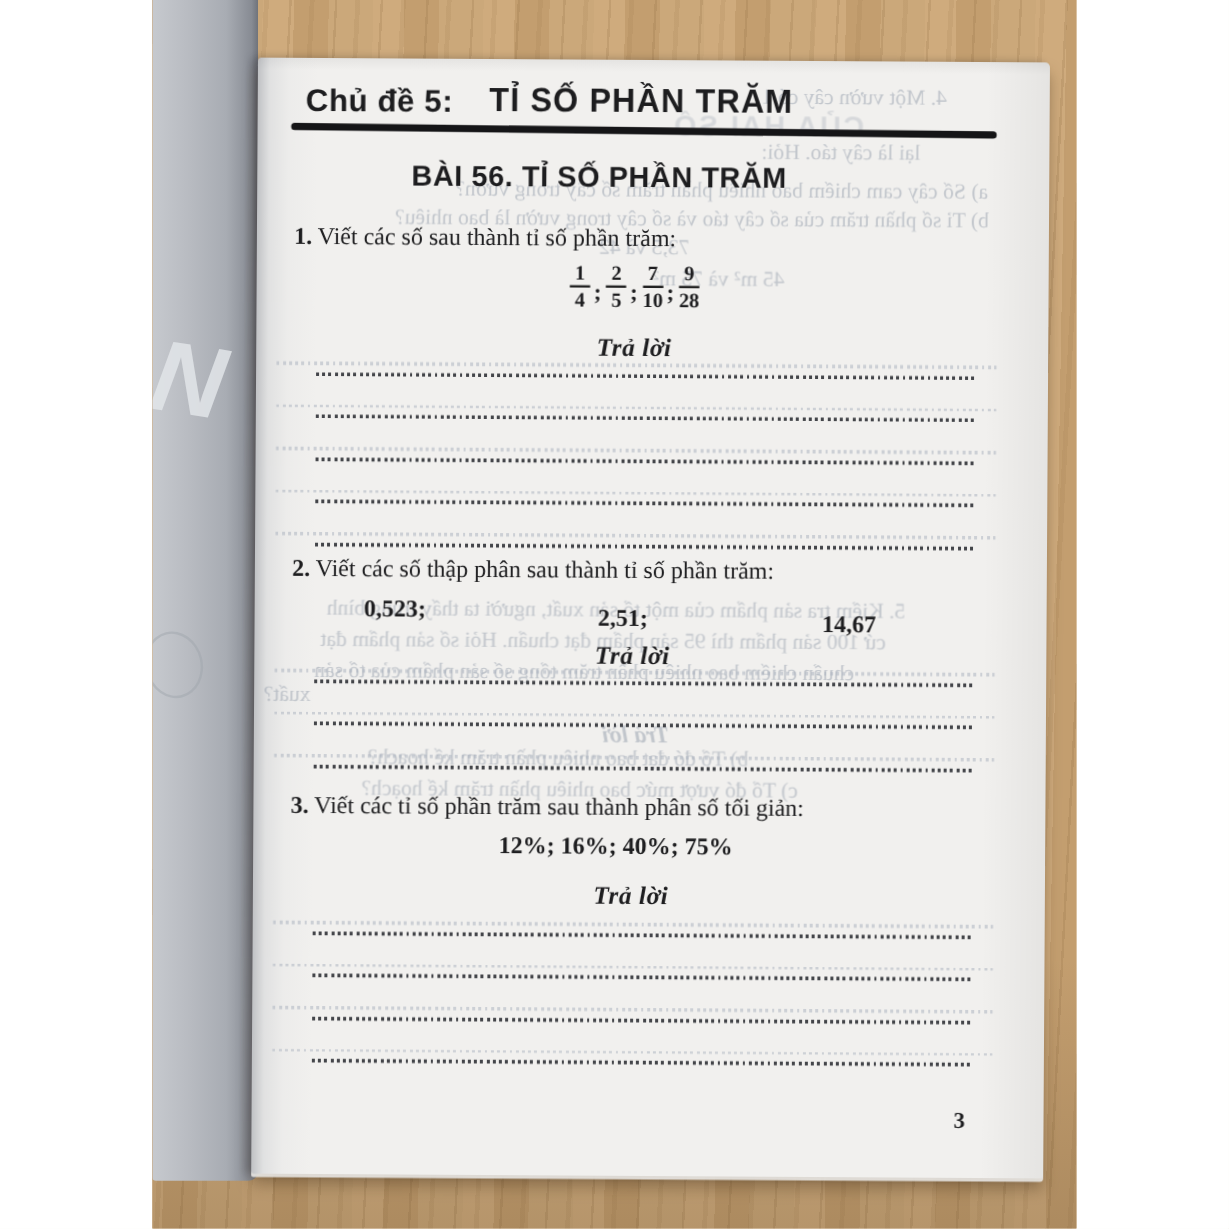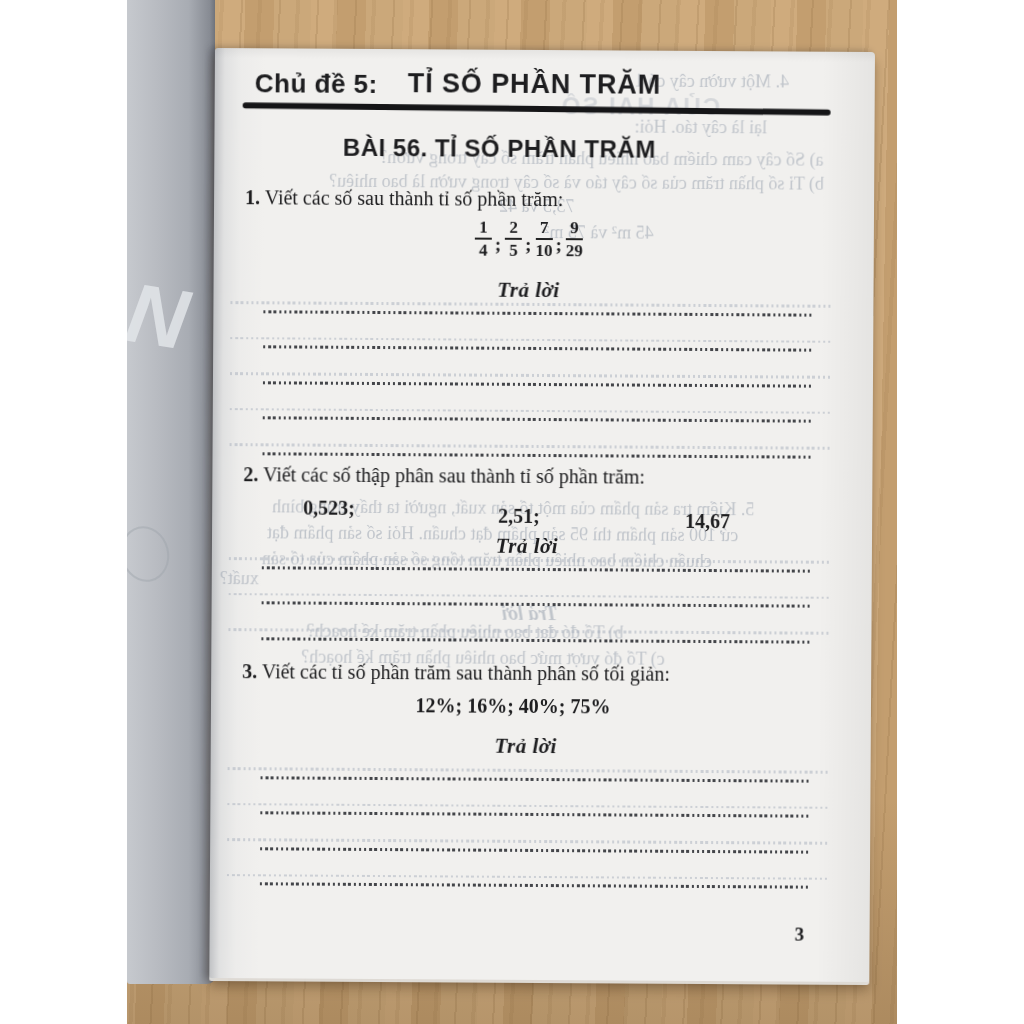--- a/index.html
+++ b/index.html
@@ -124,21 +124,21 @@
         <span class="fsep">;</span>
         <span class="frac">
             <span class="fnum">7</span>
             <span class="fbar"></span>
             <span class="fden">10</span>
           </span>
         <span class="fsep">;</span>
         <span class="frac">
             <span class="fnum">9</span>
             <span class="fbar"></span>
-            <span class="fden">29</span>
+            <span class="fden">28</span>
           </span>
       </div>
 
       <div class="center-row traloi ink" style="top:228px;">Trả lời</div>
       <div class="lines" style="left:35px;top:252px;width:565px;">
           <div class="dotline ghostline"></div>
           <div class="dotline darkline"></div>
           <div class="dotline ghostline"></div>
           <div class="dotline darkline"></div>
           <div class="dotline ghostline"></div>

